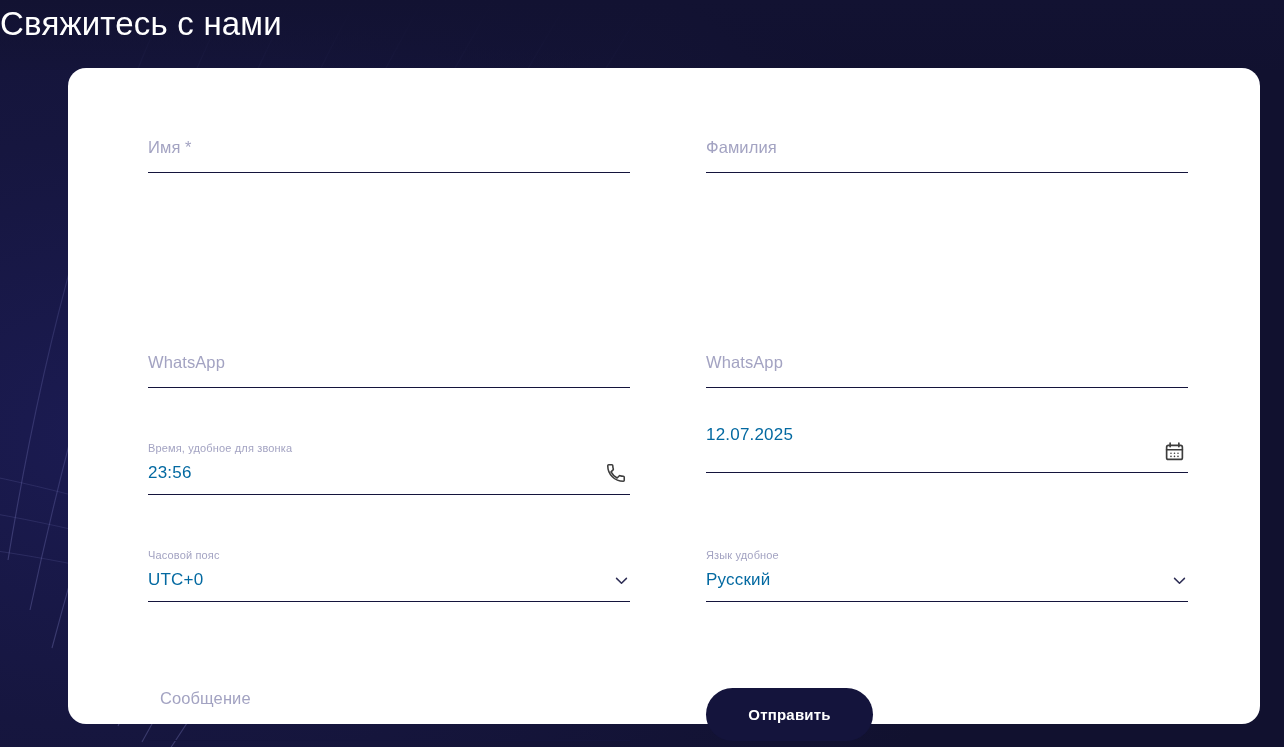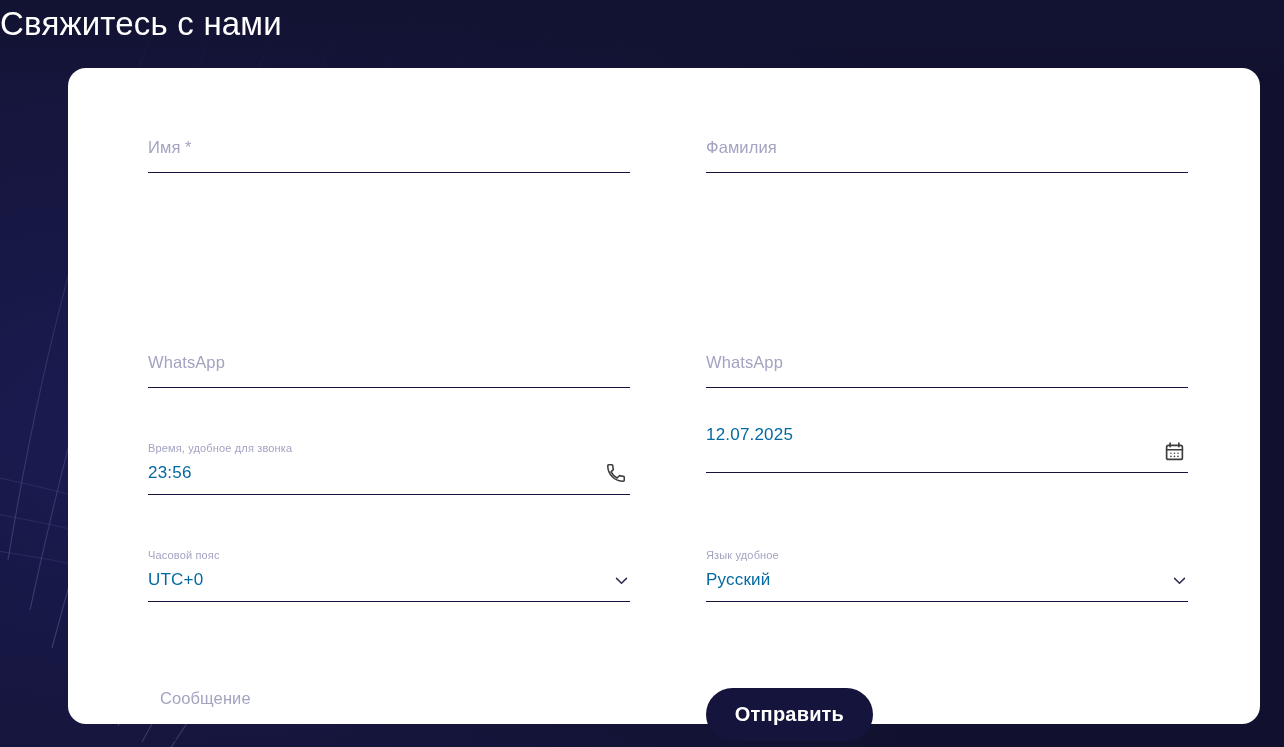--- a/index.html
+++ b/index.html
@@ -169,21 +169,21 @@
     justify-content: flex-start;
   }
   #submit-button {
     background: #14143c;
     color: #ffffff;
     border: none;
     border-radius: 34px;
     width: 167px;
     height: 53px;
     font-family: "Liberation Sans", "DejaVu Sans", sans-serif;
-    font-size: 20px;
+    font-size: 15px;
     font-weight: 700;
     letter-spacing: 0.2px;
     cursor: pointer;
   }
 </style>
 </head>
 <body>
 
 <div id="bg-layer">
   <svg id="bg-arcs" viewBox="0 0 1284 747" preserveAspectRatio="none" aria-hidden="true">

